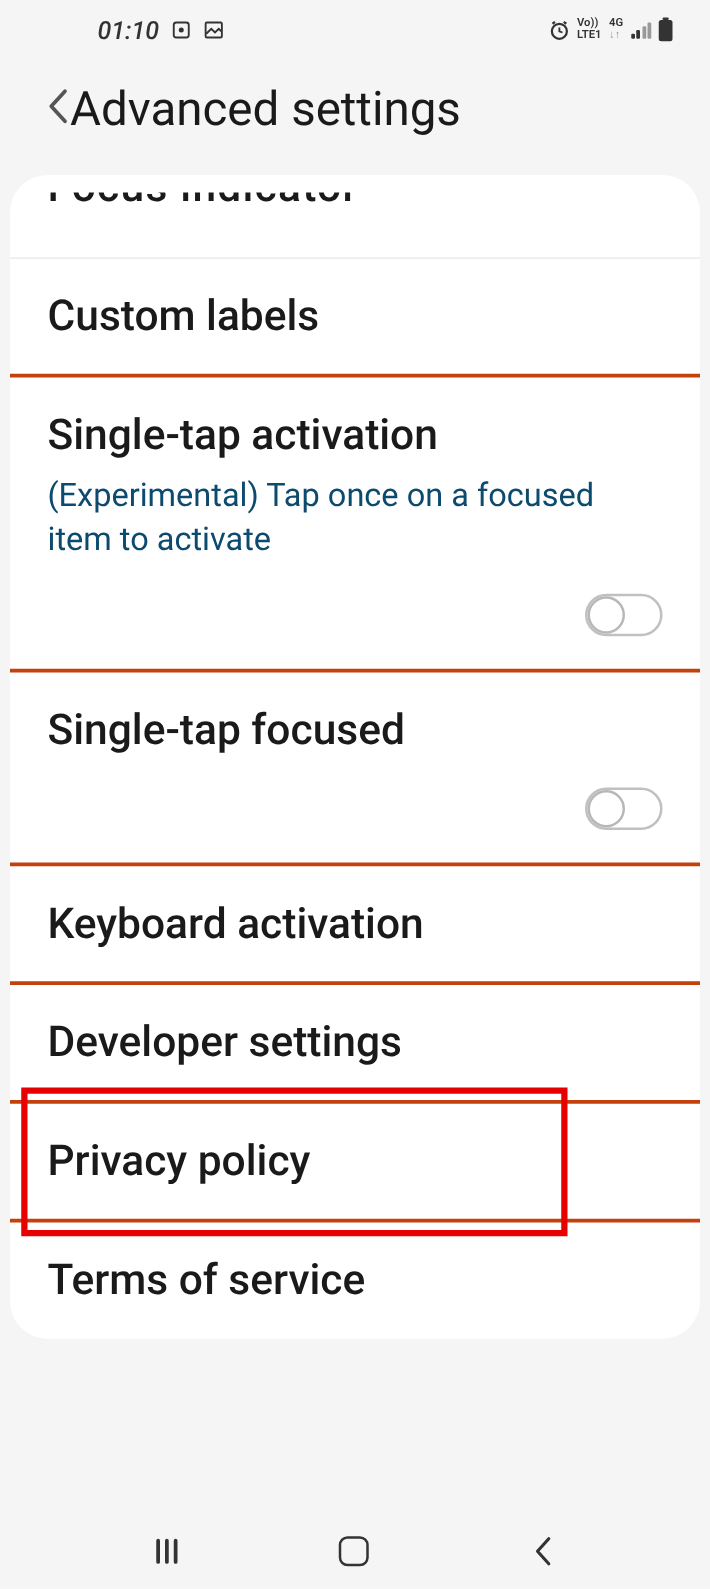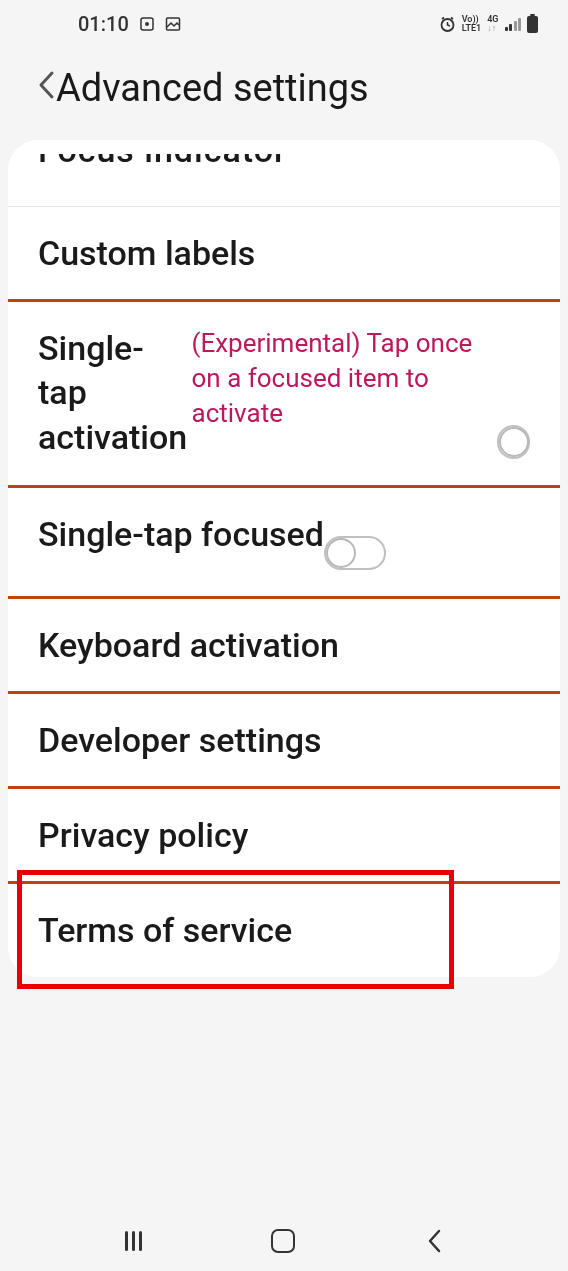--- a/index.html
+++ b/index.html
@@ -22,20 +22,21 @@
       padding: 8px 30px 8px 78px;
       height: 48px;
       font-size: 20px;
       font-weight: 500;
       color: #333;
     }
     .status-left {
       display: flex;
       align-items: center;
       gap: 10px;
+      font-style: italic;
     }
     .status-right {
       display: flex;
       align-items: center;
       gap: 6px;
       font-size: 12px;
     }
     .status-icon {
       display: inline-flex;
       align-items: center;
@@ -85,29 +86,29 @@
       border-bottom: none;
     }
     .row-title {
       font-size: 34px;
       font-weight: 500;
       color: #1a1a1a;
       line-height: 1.3;
     }
     .row-subtitle {
       font-size: 26px;
-      color: #be185d;
-      margin-top: 0;
+      color: #0c4a6e;
+      margin-top: 10px;
       line-height: 1.35;
     }
     .toggle-row {
       padding-bottom: 26px;
       padding-right: 30px;
       display: flex;
-      flex-direction: row;
+      flex-direction: column;
     }
     .toggle {
       width: 62px;
       height: 34px;
       border-radius: 20px;
       border: 2px solid #c0c0c0;
       position: relative;
       align-self: flex-end;
       margin-top: 24px;
       background: #fff;

